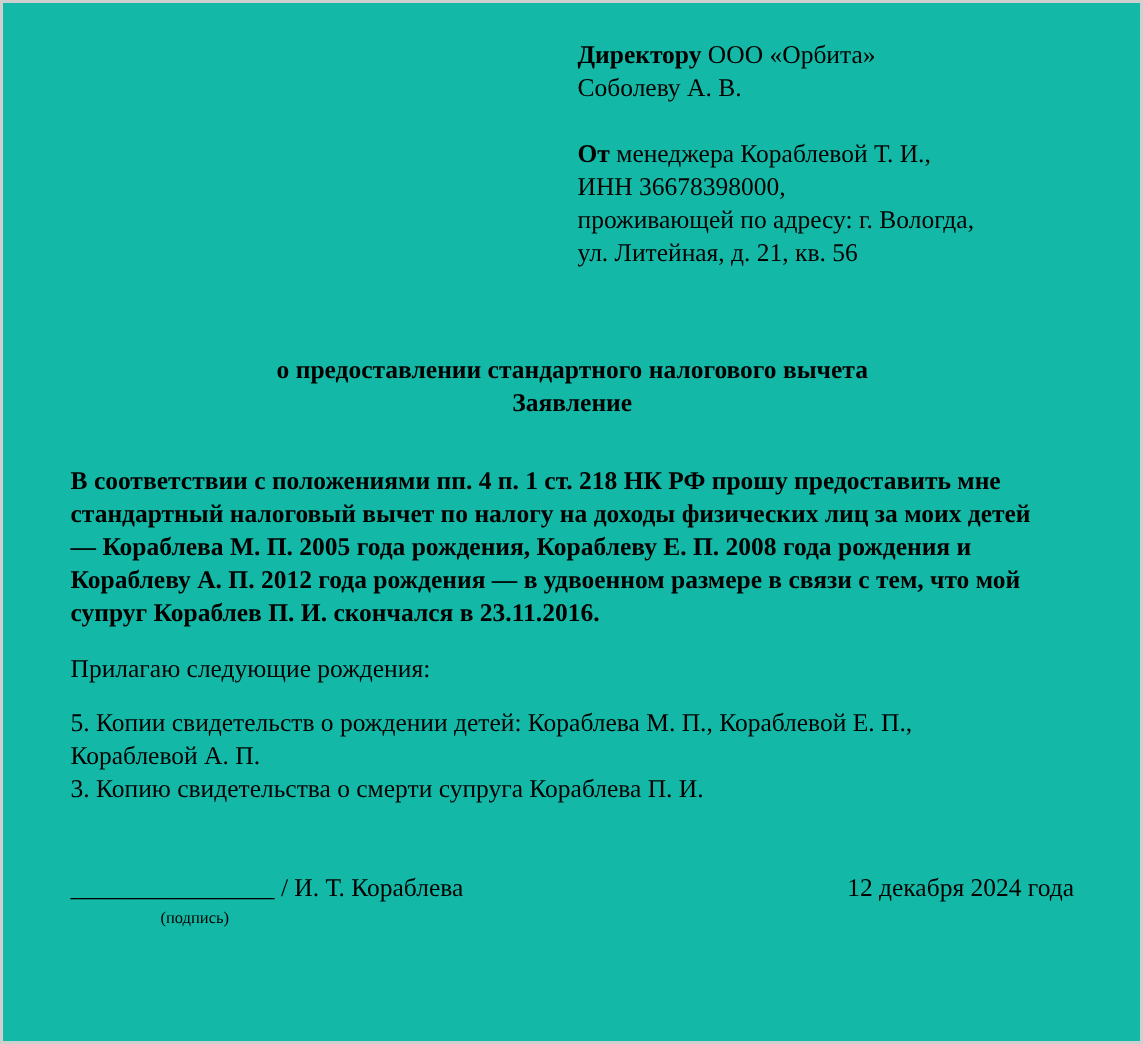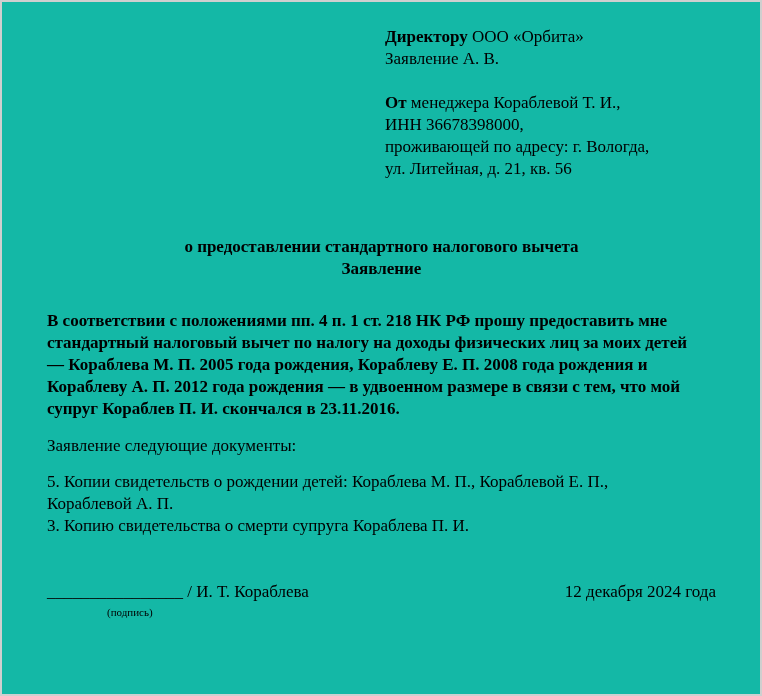--- a/index.html
+++ b/index.html
@@ -66,40 +66,40 @@
   .sig-date { white-space: nowrap; }
 </style>
 </head>
 <body>
 
 <div class="page">
   <div class="content">
 
     <div class="addr-block">
       <div class="addr-line"><span class="bold">Директору</span><span> ООО «Орбита»</span></div>
-      <div class="addr-line">Заявление А. В.</div>
+      <div class="addr-line">Соболеву А. В.</div>
       <div class="addr-gap"></div>
       <div class="addr-line"><span class="bold">От</span><span> менеджера Кораблевой Т. И.,</span></div>
       <div class="addr-line">ИНН 36678398000,</div>
       <div class="addr-line">проживающей по адресу: г. Вологда,</div>
       <div class="addr-line">ул. Литейная, д. 21, кв. 56</div>
     </div>
 
     <div class="doc-title">
       <div>о предоставлении стандартного налогового вычета</div>
       <div>Заявление</div>
     </div>
 
     <p class="para main-para">В соответствии с положениями пп. 4 п. 1 ст. 218 НК РФ прошу предоставить мне
 стандартный налоговый вычет по налогу на доходы физических лиц за моих детей
 — Кораблева М. П. 2005 года рождения, Кораблеву Е. П. 2008 года рождения и
 Кораблеву А. П. 2012 года рождения — в удвоенном размере в связи с тем, что мой
 супруг Кораблев П. И. скончался в 23.11.2016.</p>
 
-    <p class="para attach-intro">Заявление следующие документы:</p>
+    <p class="para attach-intro">Прилагаю следующие рождения:</p>
 
     <div class="attach-list">
       <p class="attach-item">5. Копии свидетельств о рождении детей: Кораблева М. П., Кораблевой Е. П.,
 Кораблевой А. П.</p>
       <p class="attach-item">3. Копию свидетельства о смерти супруга Кораблева П. И.</p>
     </div>
 
     <div class="sig-row">
       <div class="sig-left"><span class="sig-blank">________________</span><span> / И. Т. Кораблева</span></div>
       <div class="sig-date">12 декабря 2024 года</div>

